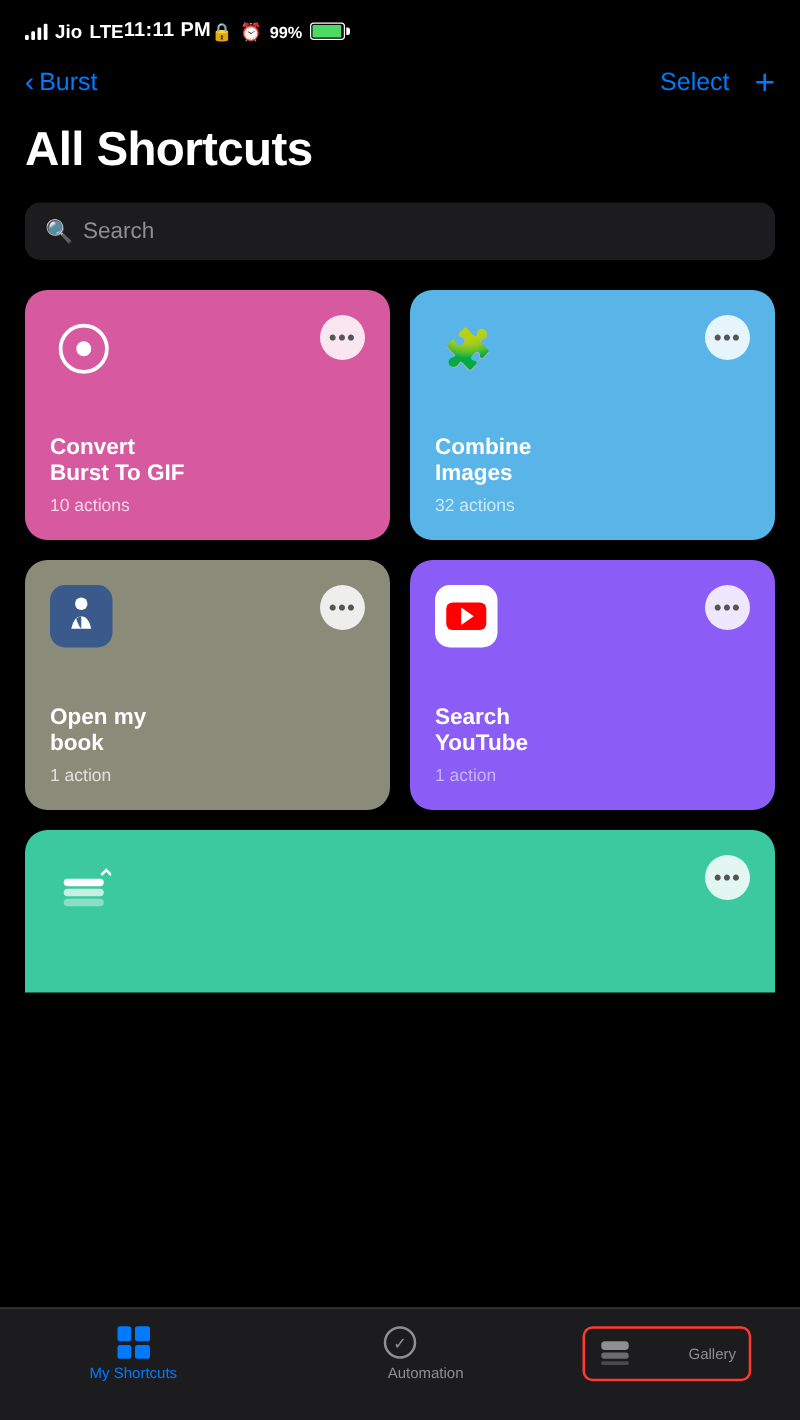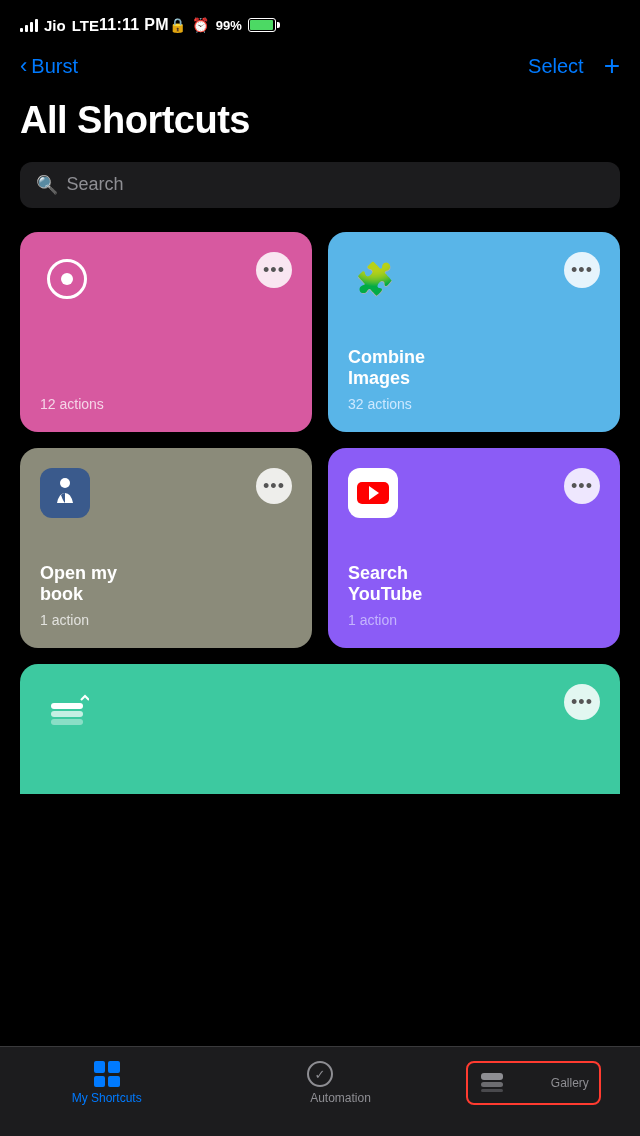--- a/index.html
+++ b/index.html
@@ -407,21 +407,22 @@
       <div class="card-icon">
         <div class="icon-record">
           <div class="icon-record-inner"></div>
         </div>
       </div>
       <div class="card-more">
         <span class="card-more-dots">•••</span>
       </div>
     </div>
     <div class="card-info">
-      <div class="card-subtitle card-subtitle-light">12 actions</div>
+      <div class="card-title">Convert<br>Burst To GIF</div>
+      <div class="card-subtitle card-subtitle-light">10 actions</div>
     </div>
   </div>
 
   <div class="shortcut-card card-blue">
     <div class="card-top">
       <div class="card-icon" style="font-size:32px;">🧩</div>
       <div class="card-more">
         <span class="card-more-dots">•••</span>
       </div>
     </div>

